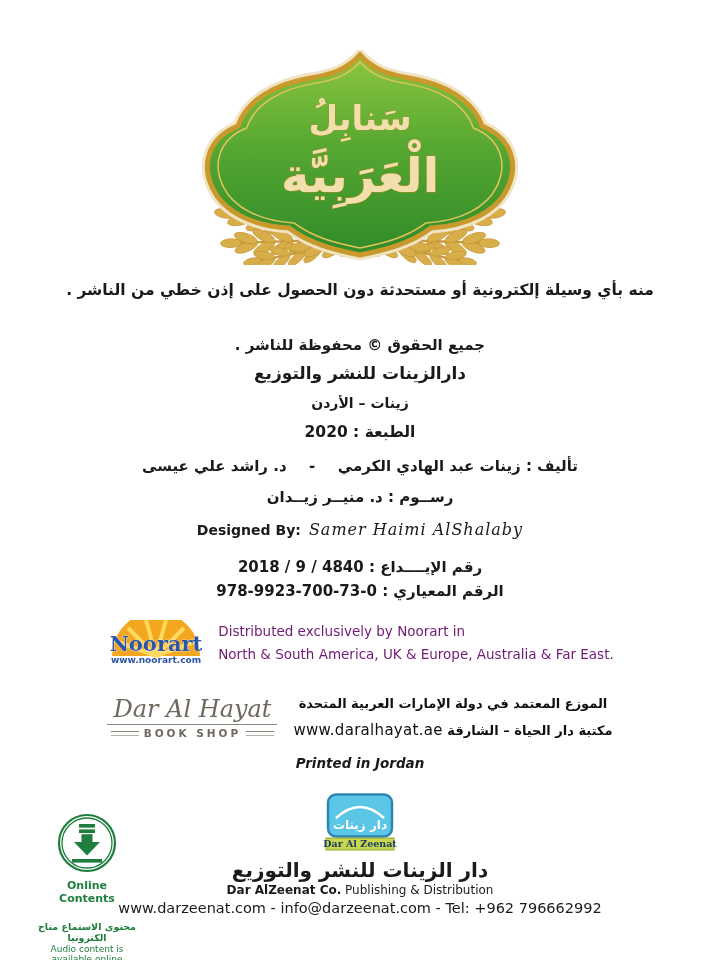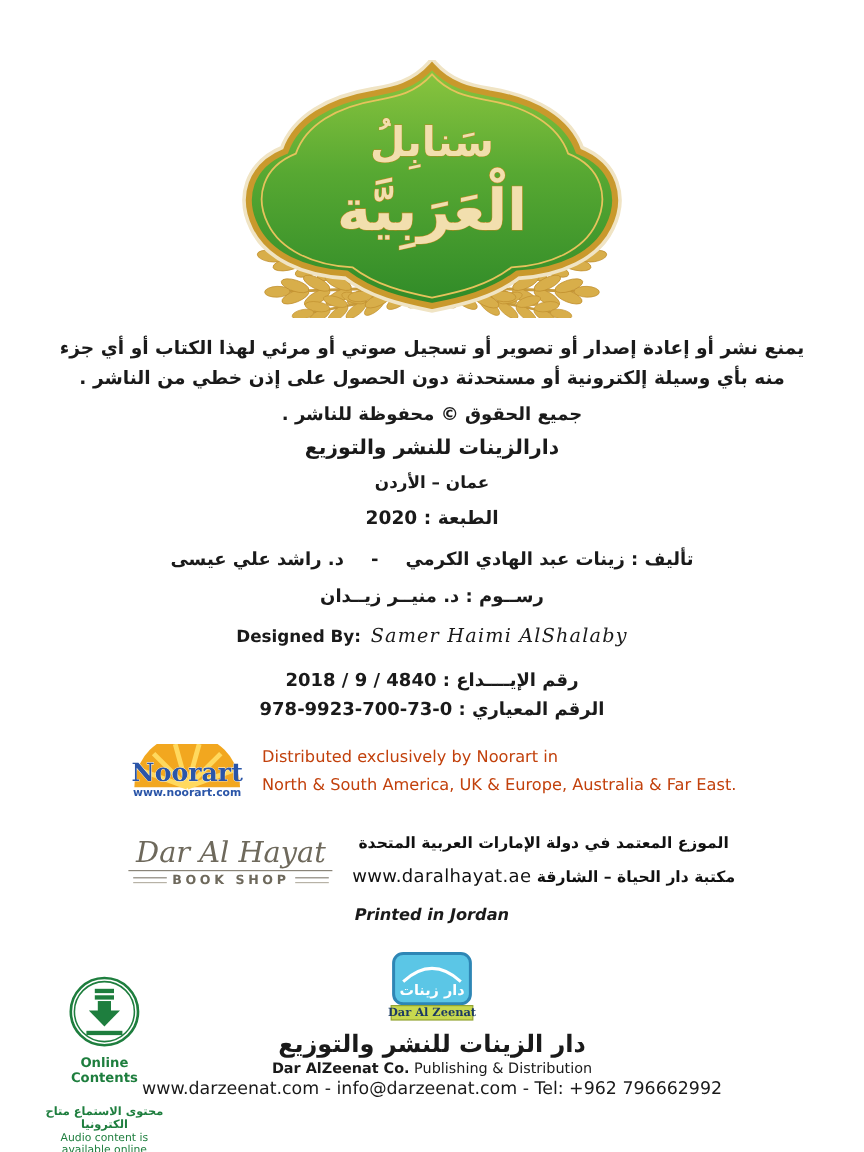--- a/index.html
+++ b/index.html
@@ -22,21 +22,21 @@
   .authors-line{top:457px;font-size:15px;font-weight:700;}
   .illus-line{top:488px;font-size:15px;font-weight:700;}
   .designed{top:520px;font-size:14px;font-weight:700;}
   .signature{font-family:"DejaVu Serif","Liberation Serif",serif;font-style:italic;font-weight:400;font-size:16px;letter-spacing:1px;margin-left:8px;}
   .deposit-line{top:558px;font-size:15px;font-weight:700;}
   .isbn-line{top:582px;font-size:15px;font-weight:700;}
   .ltr-num{direction:ltr;unicode-bidi:isolate;}
 
   
   .noorart-row{position:absolute;top:620px;left:0;right:0;display:flex;justify-content:center;align-items:center;gap:12px;}
-  .noorart-text{font-size:13.5px;line-height:23px;text-align:left;color:#c2410c;}
+  .noorart-text{font-size:13.5px;line-height:23px;text-align:left;color:#701a75;}
 
   
   .hayat-row{position:absolute;top:690px;left:0;right:0;display:flex;justify-content:center;align-items:center;gap:16px;}
   .hayat-logo{width:170px;color:#6e695c;text-align:center;}
   .hayat-script{font-family:"DejaVu Serif","Liberation Serif",serif;font-style:italic;font-size:24px;border-bottom:1.5px solid #8a857a;padding-bottom:1px;}
   .hayat-sub{display:flex;align-items:center;justify-content:center;gap:5px;font-size:10.5px;letter-spacing:3px;font-weight:700;margin-top:2px;}
   .hayat-sub .hl{display:inline-block;width:28px;border-top:1px solid #8a857a;height:3px;border-bottom:1px solid #b7b2a6;}
   .hayat-text{direction:rtl;text-align:center;font-size:13px;font-weight:700;line-height:27px;color:#111;}
   .hayat-url{font-weight:400;font-size:15px;letter-spacing:.3px;}
 
@@ -106,27 +106,26 @@
         <path d="M185 5 C 170 22, 152 25, 136 28 C 100 34, 72 50, 63 76 C 33 88, 26 115, 38 139 C 49 162, 78 176, 114 178 C 135 194, 160 200, 185 205 C 210 200, 235 194, 256 178 C 292 176, 321 162, 332 139 C 344 115, 337 88, 307 76 C 298 50, 270 34, 234 28 C 218 25, 200 22, 185 5 Z" fill="url(#greenGrad)" stroke="#c9992c" stroke-width="5"></path>
         <path d="M185 5 C 170 22, 152 25, 136 28 C 100 34, 72 50, 63 76 C 33 88, 26 115, 38 139 C 49 162, 78 176, 114 178 C 135 194, 160 200, 185 205 C 210 200, 235 194, 256 178 C 292 176, 321 162, 332 139 C 344 115, 337 88, 307 76 C 298 50, 270 34, 234 28 C 218 25, 200 22, 185 5 Z" fill="none" stroke="#e6c35c" stroke-width="1.6" transform="translate(185,105) scale(0.93) translate(-185,-105)"></path>
       </g>
 
       <text x="185" y="80" text-anchor="middle" font-size="34" font-weight="bold" fill="#f2dfae" stroke="#b98a1f" stroke-width="0.7" paint-order="stroke">سَنابِلُ</text>
       <text x="185" y="142" text-anchor="middle" font-size="48" font-weight="bold" fill="#f2dfae" stroke="#b98a1f" stroke-width="0.9" paint-order="stroke">الْعَرَبِيَّة</text>
     </svg>
   </div>
 
   <div class="abs ar copy-para">
-    <div>يمنع نشر أو إعادة إصدار أو تصوير أو تسجيل صوتي أو مرئي لهذا الكتاب أو أي جزء</div>
     <div>منه بأي وسيلة إلكترونية أو مستحدثة دون الحصول على إذن خطي من الناشر .</div>
   </div>
 
   <div class="abs ar publisher-name">دارالزينات للنشر والتوزيع</div>
   <div class="abs ar rights-line">جميع الحقوق © محفوظة للناشر .</div>
-  <div class="abs ar publisher-loc">عمان – الأردن</div>
+  <div class="abs ar publisher-loc">زينات – الأردن</div>
   <div class="abs ar edition-line">الطبعة : 2020</div>
   <div class="abs ar authors-line">تأليف : زينات عبد الهادي الكرمي  -  د. راشد علي عيسى</div>
   <div class="abs ar illus-line">رســوم :  د. منيــر زيــدان</div>
 
   <div class="abs designed">
     <span>Designed By:</span><span class="signature">Samer Haimi AlShalaby</span>
   </div>
 
   <div class="abs ar deposit-line">رقم الإيــــداع : 4840 / 9 / 2018</div>
   <div class="abs ar isbn-line">

